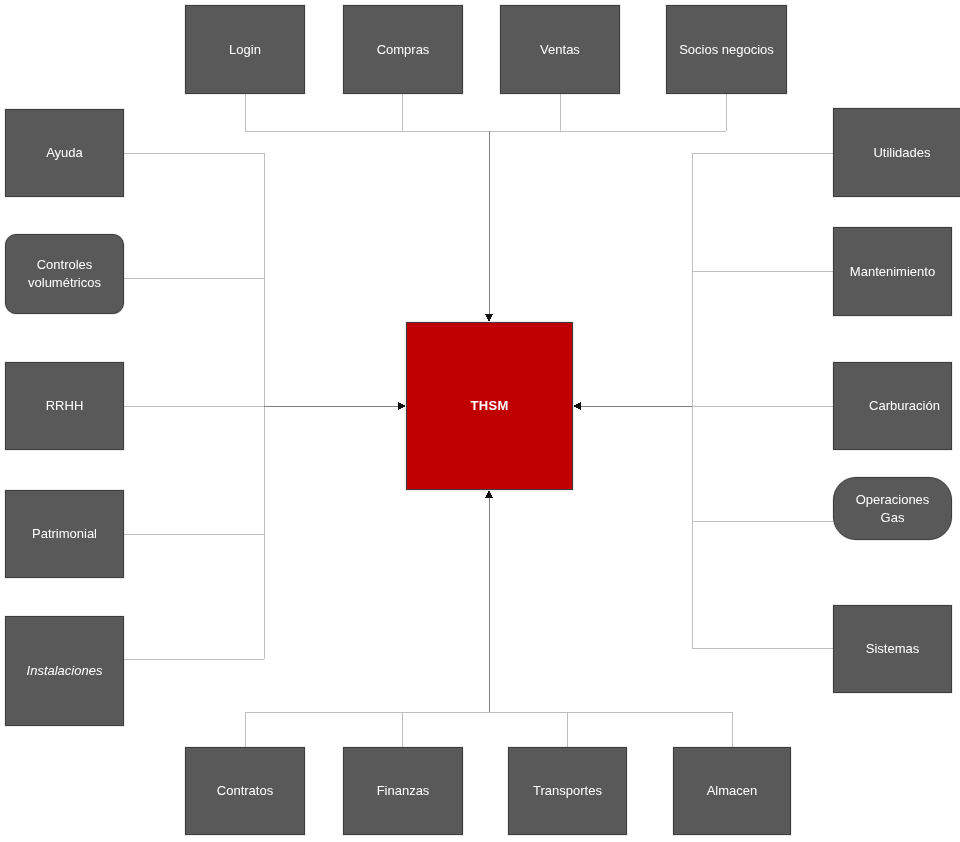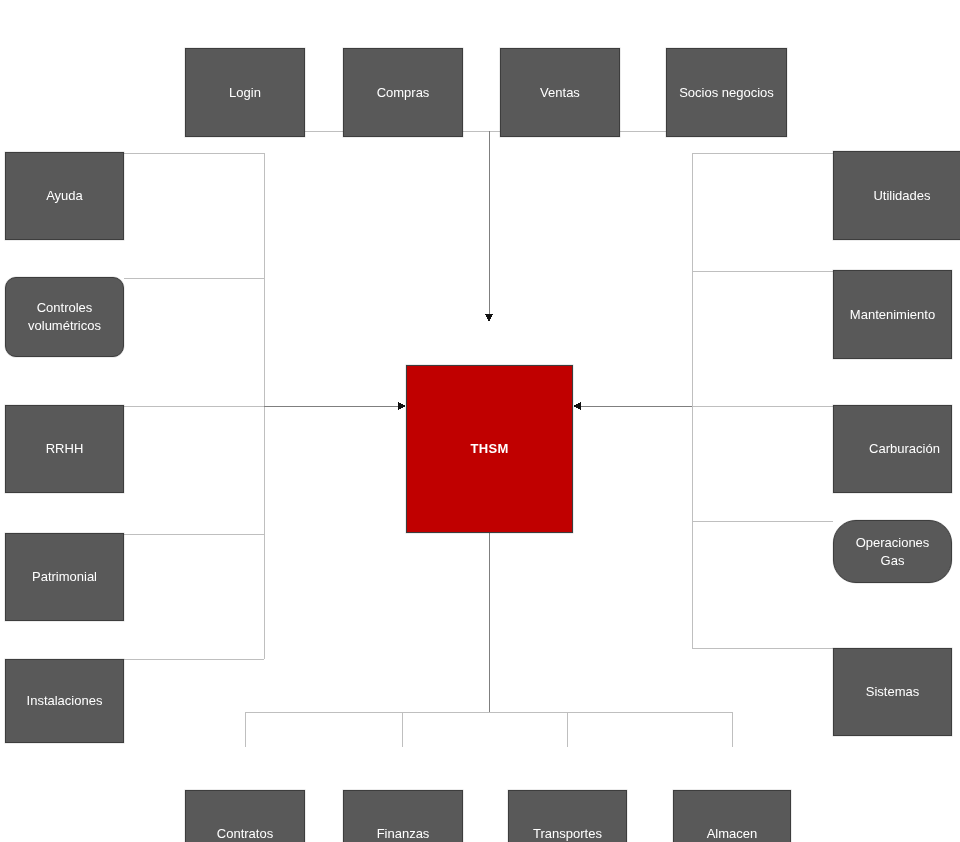--- a/index.html
+++ b/index.html
@@ -27,21 +27,20 @@
     border: 1.5px solid var(--node-border, #3d3d3d);
     color: var(--node-text, #ffffff);
     display: flex;
     align-items: center;
     justify-content: center;
     text-align: center;
     font-size: 13px;
     line-height: 1.35;
     white-space: pre-line;
     box-shadow: 0 0 0 0.5px rgba(0,0,0,0.15);
-    margin-top: 43px;
   }
   .node--center {
     background: var(--center-fill, #c00000);
     border-color: var(--center-border, #3c3c3c);
     font-weight: bold;
     font-size: 13px;
     letter-spacing: 0.3px;
   }
   .wire-light { stroke: var(--connector, #bfbfbf); stroke-width: 1; fill: none; }
   .wire-arrow { stroke: var(--arrow, #7f7f7f); stroke-width: 1; fill: none; }
@@ -112,21 +111,21 @@
   <div class="node" style="left:5px; top:234px; width:119px; height:80px;border-radius:11px;">
     <span>Controles
 volumétricos</span>
   </div>
   <div class="node" style="left:5px; top:362px; width:119px; height:88px;">
     <span>RRHH</span>
   </div>
   <div class="node" style="left:5px; top:490px; width:119px; height:88px;">
     <span>Patrimonial</span>
   </div>
-  <div class="node" style="left:5px; top:616px; width:119px; height:84px;">
+  <div class="node" style="left:5px; top:616px; width:119px; height:110px;font-style:italic;">
     <span>Instalaciones</span>
   </div>
 
   <div class="node" style="left:833px; top:108px; width:138px; height:89px;">
     <span>Utilidades</span>
   </div>
   <div class="node" style="left:833px; top:227px; width:119px; height:89px;">
     <span>Mantenimiento</span>
   </div>
   <div class="node" style="left:833px; top:362px; width:119px; height:88px;padding-left:24px;">

